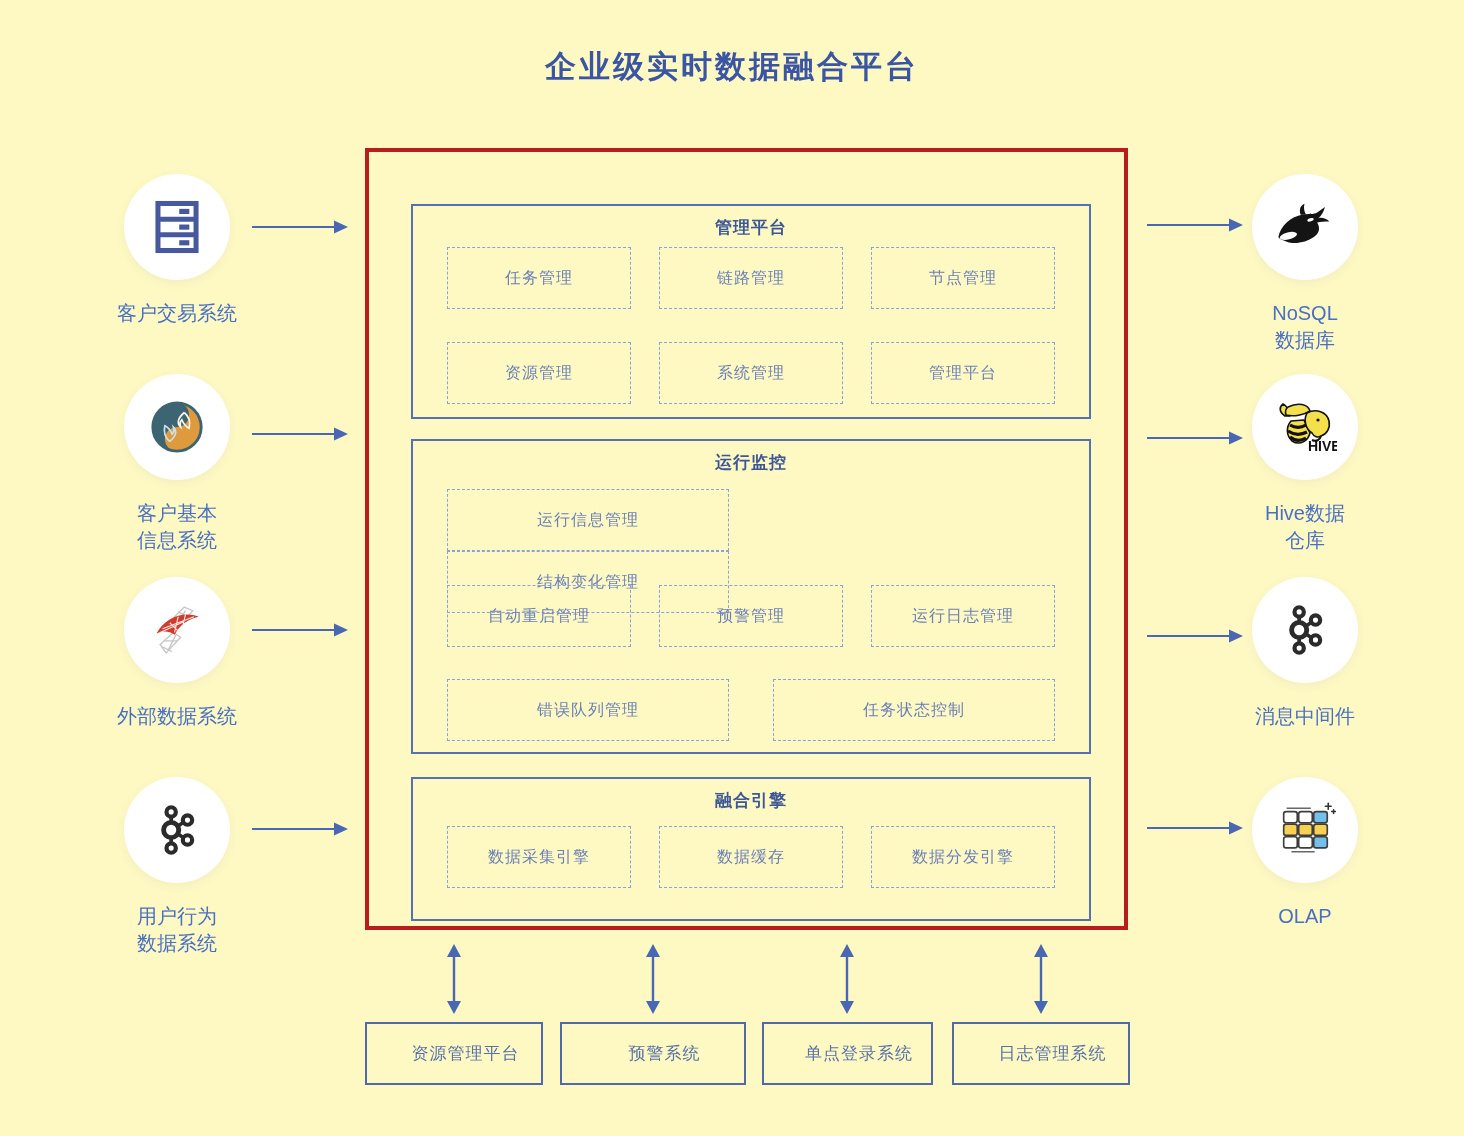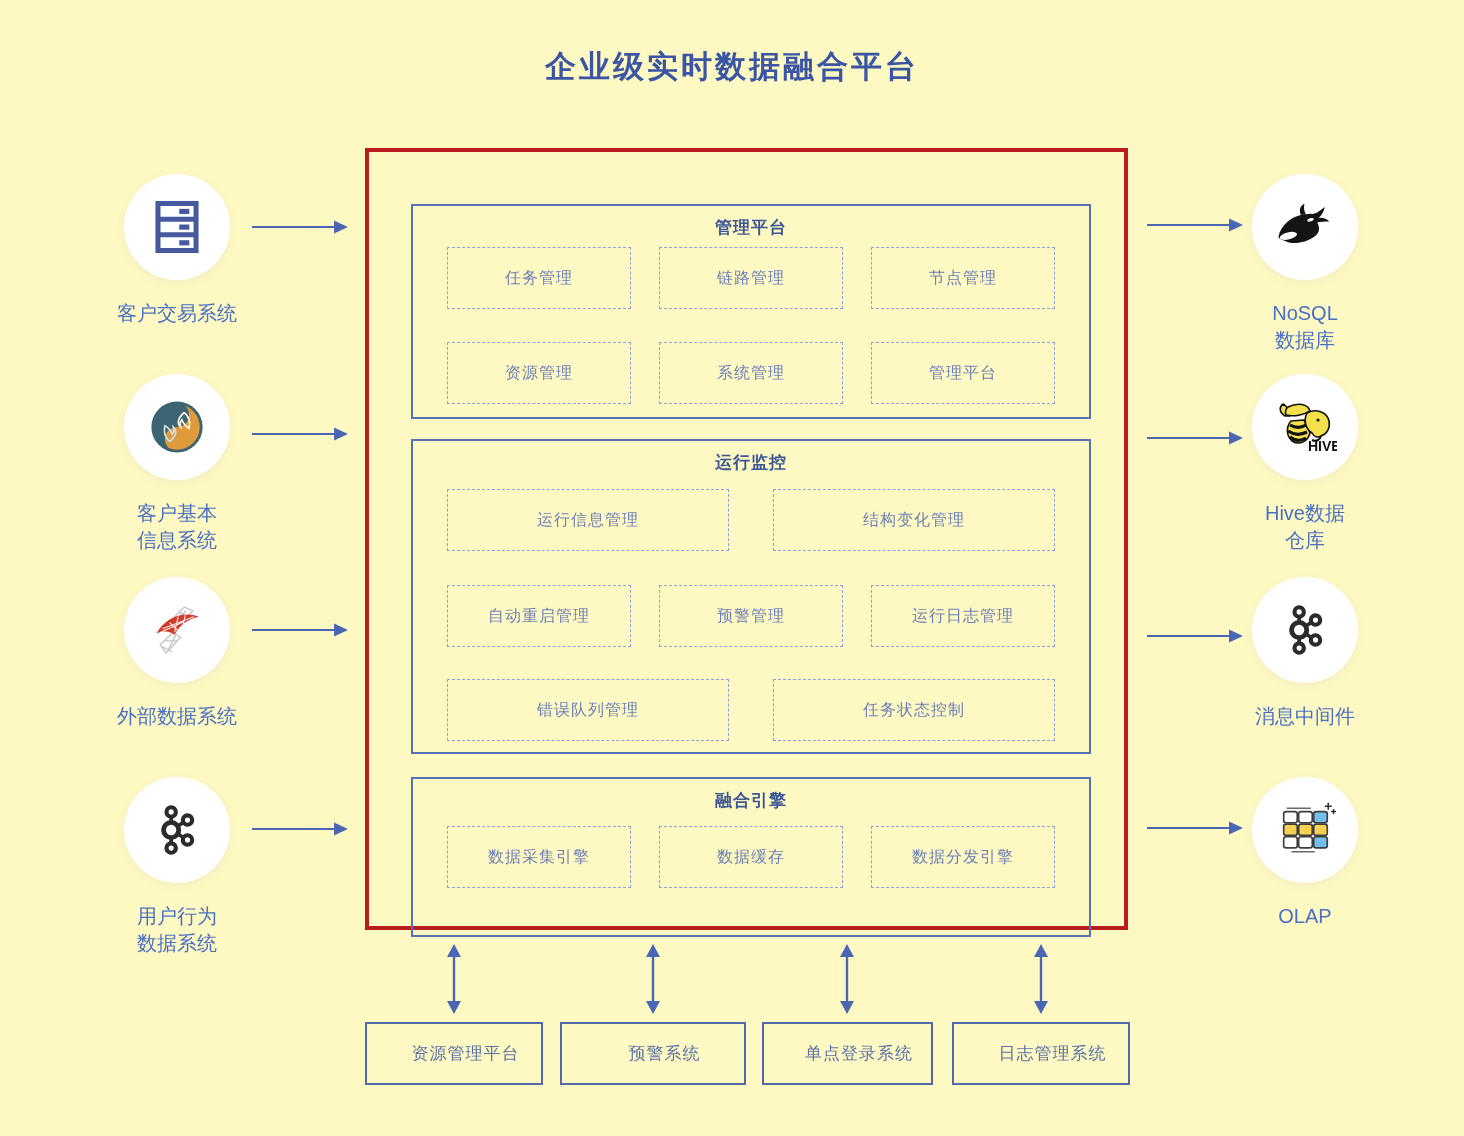--- a/index.html
+++ b/index.html
@@ -61,36 +61,36 @@
       </div>
       <div class="row" style="top:136px;">
         <div class="dbox w3">资源管理</div>
         <div class="dbox w3">系统管理</div>
         <div class="dbox w3">管理平台</div>
       </div>
     </div>
 
     <div class="sec" style="top:287px;height:315px;">
       <div class="sec-title">运行监控</div>
-      <div class="row" style="top:48px;">
+      <div class="row" style="top:48px;flex-direction:column;">
         <div class="dbox w2">运行信息管理</div>
         <div class="dbox w2">结构变化管理</div>
       </div>
       <div class="row" style="top:144px;">
         <div class="dbox w3">自动重启管理</div>
         <div class="dbox w3">预警管理</div>
         <div class="dbox w3">运行日志管理</div>
       </div>
       <div class="row" style="top:238px;">
         <div class="dbox w2">错误队列管理</div>
         <div class="dbox w2">任务状态控制</div>
       </div>
     </div>
 
-    <div class="sec" style="top:625px;height:160px;">
+    <div class="sec" style="top:625px;height:144px;">
       <div class="sec-title">融合引擎</div>
       <div class="row" style="top:47px;">
         <div class="dbox w3">数据采集引擎</div>
         <div class="dbox w3">数据缓存</div>
         <div class="dbox w3">数据分发引擎</div>
       </div>
     </div>
   </div>
 
 

